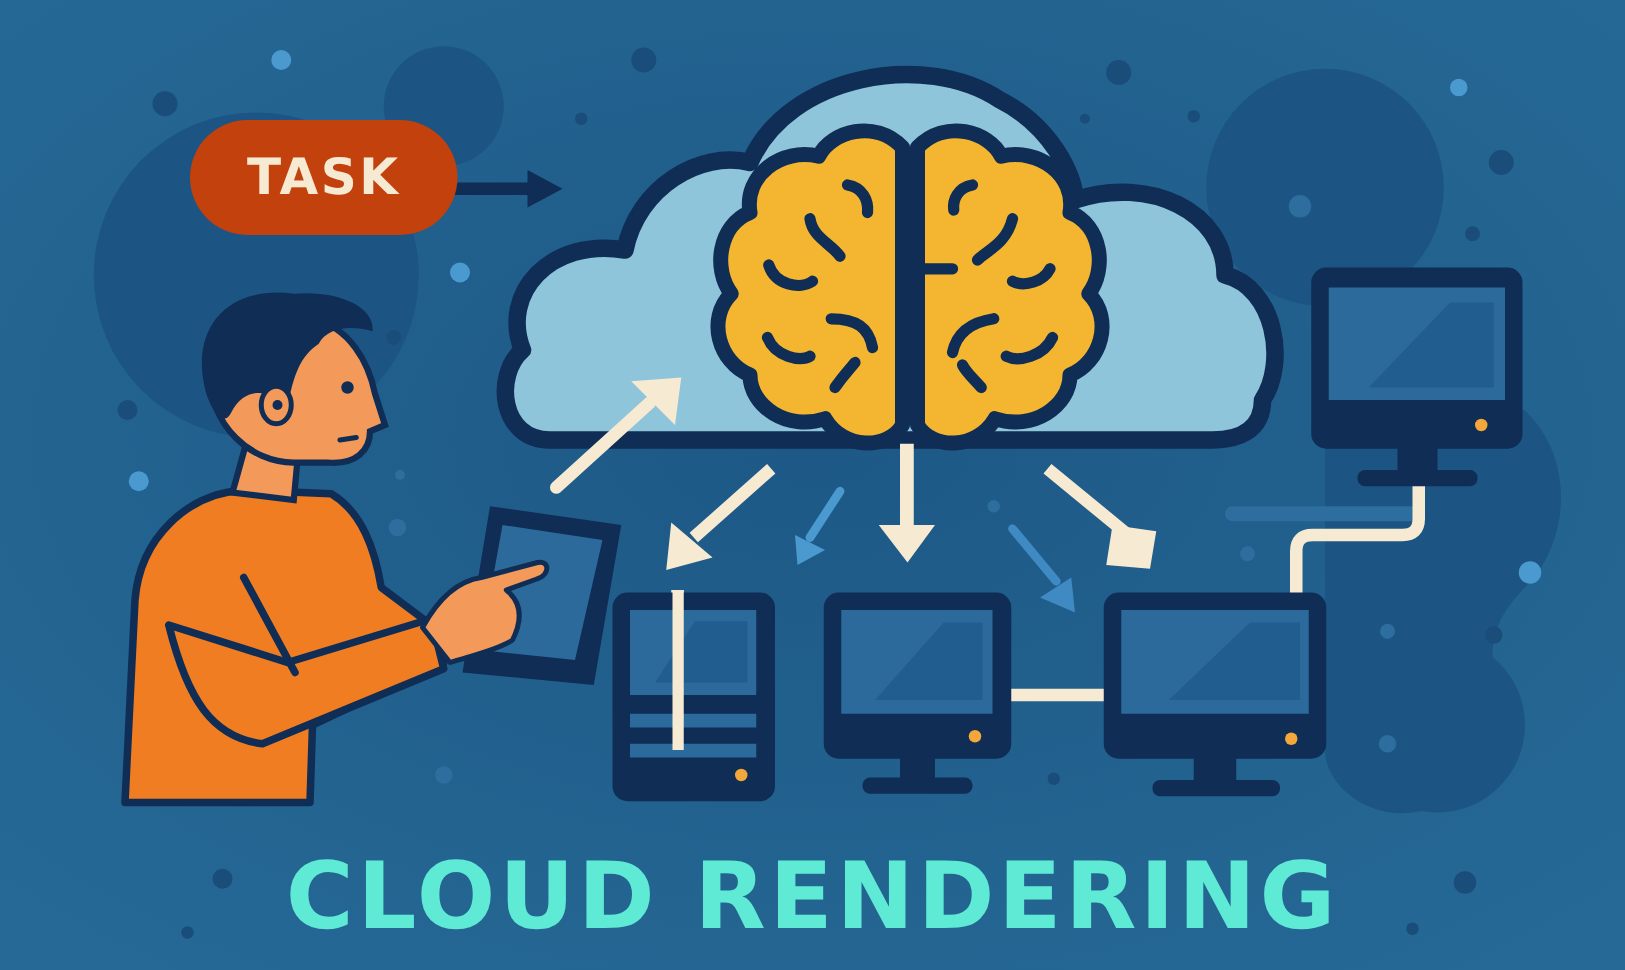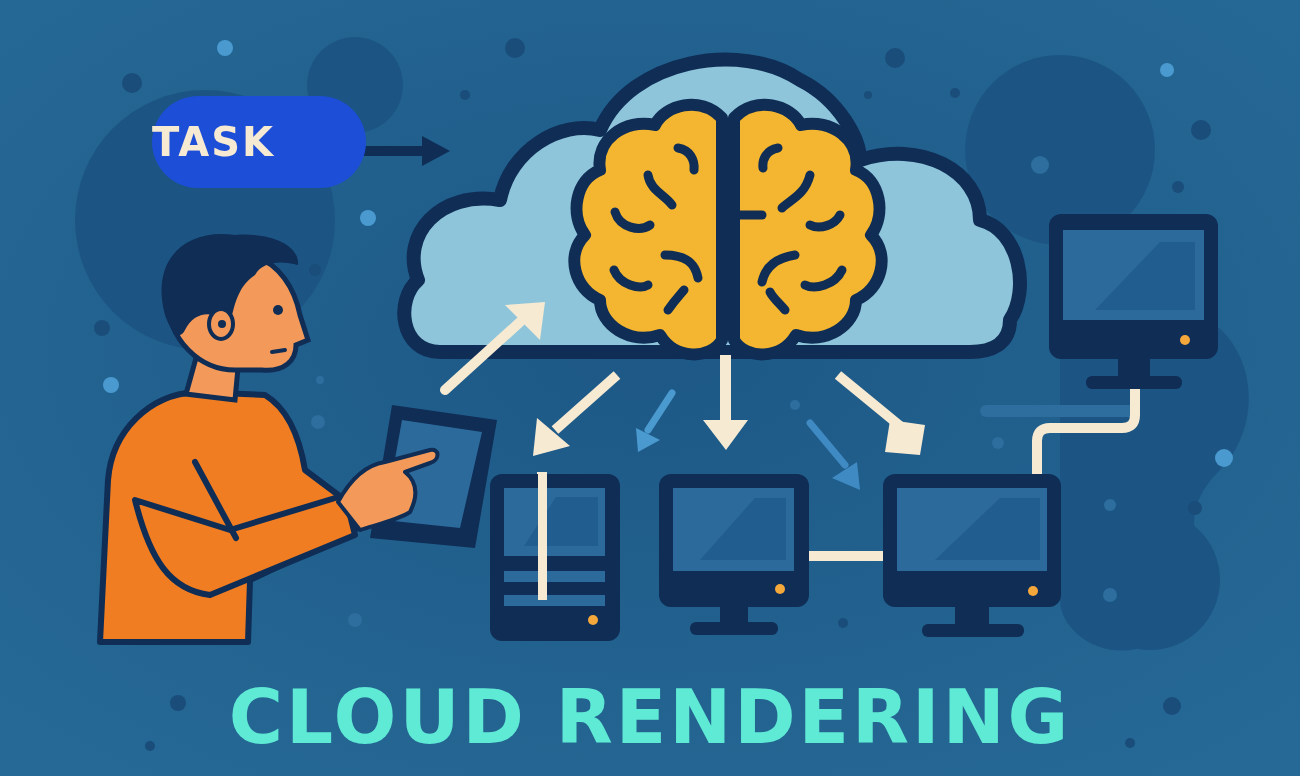--- a/index.html
+++ b/index.html
@@ -1,22 +1,22 @@
 <!DOCTYPE html>
 <html><head>
   <meta charset="utf-8">
   <style>
     html, body { margin: 0; padding: 0; }
     body { width: 1300px; height: 776px; overflow: hidden; background: #23638f; font-family: "DejaVu Sans", sans-serif; }
     .stage { position: relative; width: 1300px; height: 776px; }
     .stage svg { position: absolute; left: 0; top: 0; }
     .task-pill {
       position: absolute; left: 152px; top: 96px; width: 214px; height: 92px;
-      background: #1d4ed8; border-radius: 46px;
-      display: flex; align-items: center; justify-content: flex-start;
+      background: #c2410c; border-radius: 46px;
+      display: flex; align-items: center; justify-content: center;
     }
     .task-label {
       color: #f7ead2; font-family: "DejaVu Sans", sans-serif; font-weight: bold;
       font-size: 40px; letter-spacing: 2px;
     }
     .title {
       position: absolute; left: 0; top: 672px; width: 1300px; text-align: center;
       color: #5eead4; font-family: "DejaVu Sans", sans-serif; font-weight: bold;
       font-size: 74px; letter-spacing: 3px; line-height: 90px;
     }

